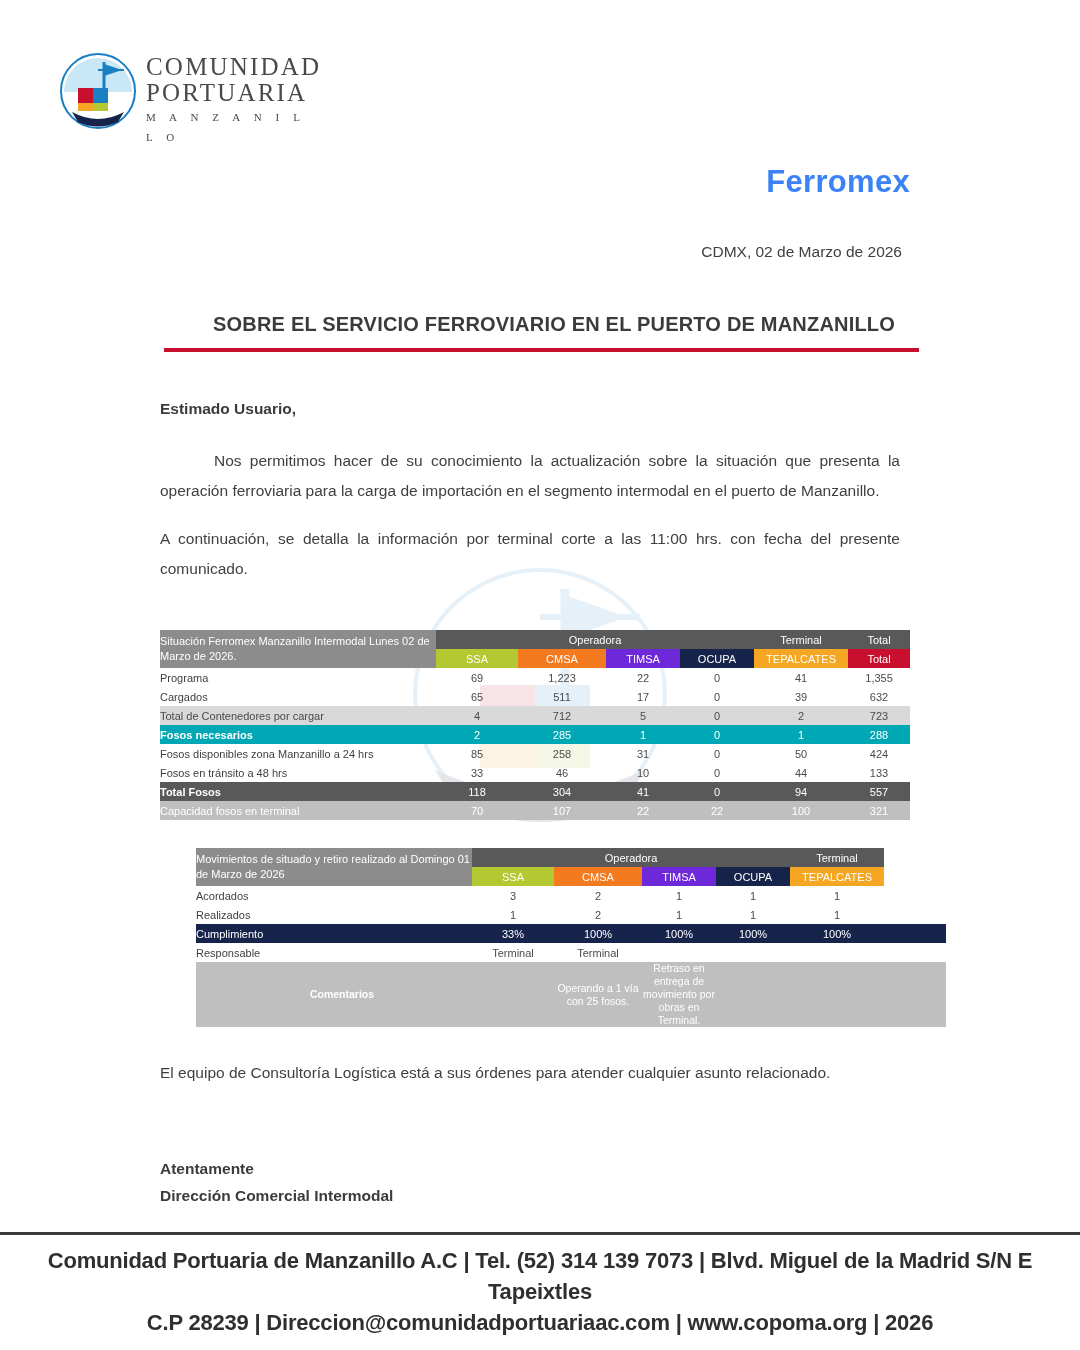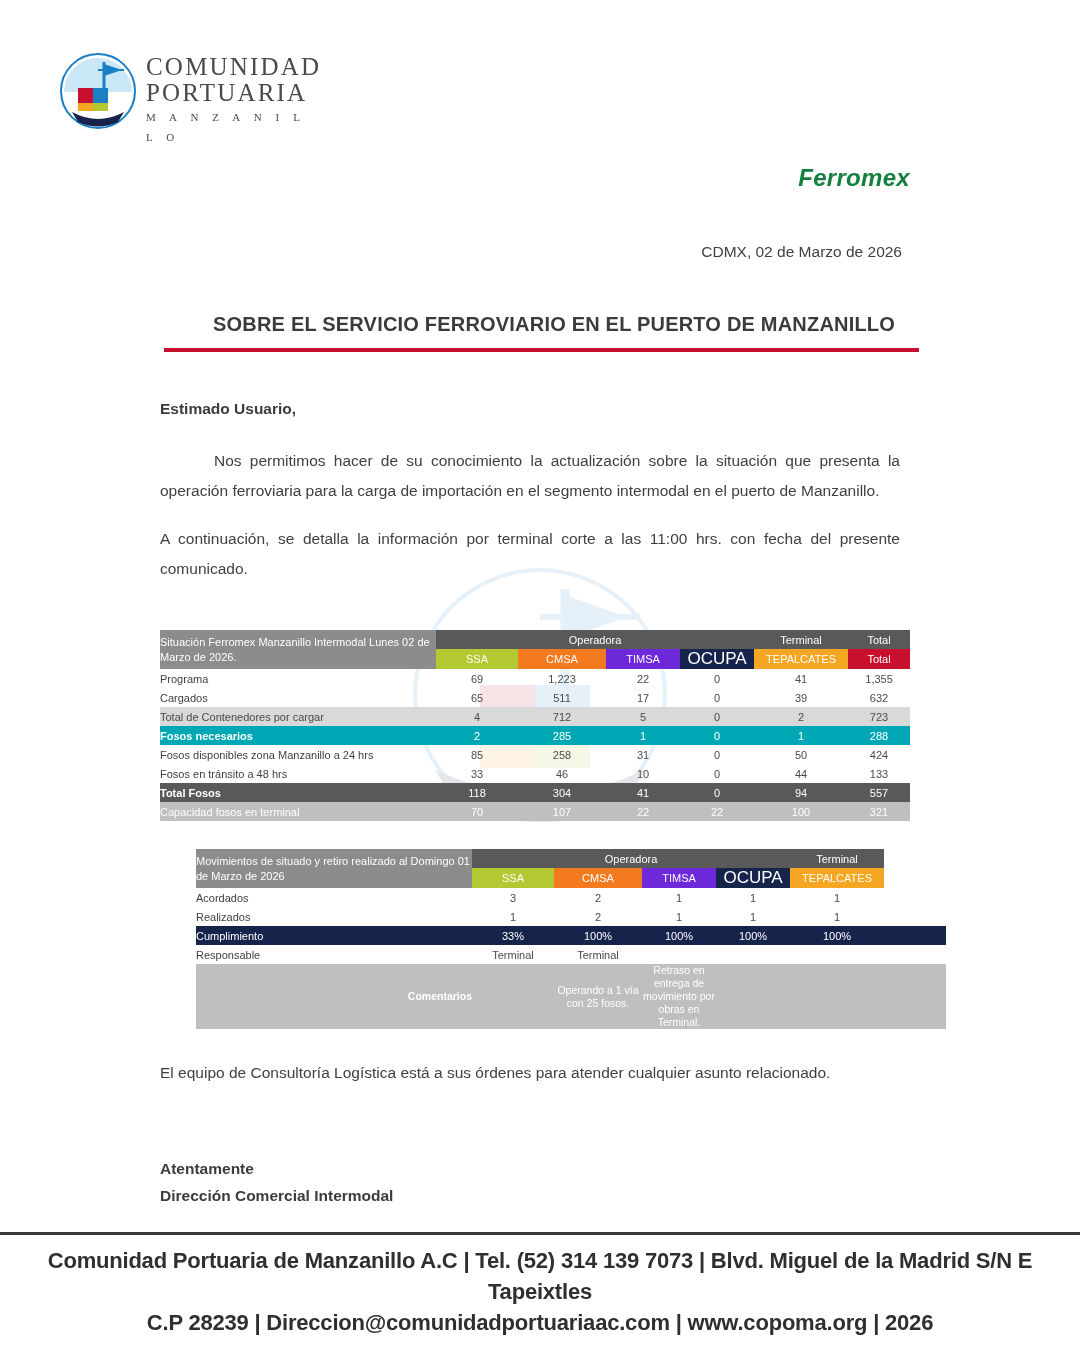--- a/index.html
+++ b/index.html
@@ -91,25 +91,24 @@
     top: 36px;
     font-size: 15px;
     letter-spacing: 3.2px;
     color: #6d6d6d;
   }
 
   .ferromex {
     position: absolute;
     right: 170px;
     top: 164px;
-    font-size: 24px;
-    font-weight: bold;
-    color: #15803d;
+    font-size: 31px;
+    font-weight: bold;
+    color: #3b82f6;
     letter-spacing: 0.3px;
-    font-style: italic;
   }
 
   .date-line {
     position: absolute;
     right: 178px;
     top: 243px;
     font-size: 15.5px;
     color: #3f3f3f;
   }
 
@@ -220,21 +219,21 @@
     font-size: 11px;
     text-align: left;
     padding-left: 8px;
     line-height: 15px;
   }
   .hdr-blank { background: #ffffff; }
 
   .op-ssa   { background: #b4c832; color: #ffffff; font-weight: bold; text-align: center; font-size: 11px; }
   .op-cmsa  { background: #f47a20; color: #ffffff; font-weight: bold; text-align: center; font-size: 11px; }
   .op-timsa { background: #6d28d9; color: #ffffff; font-weight: bold; text-align: center; font-size: 11px; }
-  .op-ocupa { background: #16244c; color: #ffffff; font-weight: bold; text-align: center; font-size: 17px; }
+  .op-ocupa { background: #16244c; color: #ffffff; font-weight: bold; text-align: center; font-size: 11px; }
   .op-tepal { background: #f5a623; color: #ffffff; font-weight: bold; text-align: center; font-size: 11px; }
   .op-total { background: #c8102e; color: #ffffff; font-weight: bold; text-align: center; font-size: 11px; }
 
   .row-grey td { background: #d9d9d9; color: #4a4a4a; }
   .row-grey td.lbl { color: #4a4a4a; }
   .row-teal td { background: #00a7b5; color: #ffffff; font-weight: bold; }
   .row-dark td { background: #595959; color: #ffffff; font-weight: bold; }
   .row-dark td.lbl, .row-teal td.lbl { font-weight: bold; }
   .row-grey2 td { background: #bfbfbf; color: #ffffff; }
   .row-navy td { background: #16244c; color: #ffffff; font-weight: bold; }
@@ -244,21 +243,21 @@
     vertical-align: middle;
     background: #bfbfbf;
     color: #ffffff;
     font-weight: bold;
     text-align: center;
     font-size: 10.5px;
     line-height: 13px;
     padding: 2px 4px;
   }
   .comments-row td.lbl {
-    text-align: right;
+    text-align: center;
     vertical-align: middle;
     font-weight: bold;
     padding-left: 16px;
   }
   .comments-row td.plain {
     background: #bfbfbf;
   }
 
   
   .closing {

